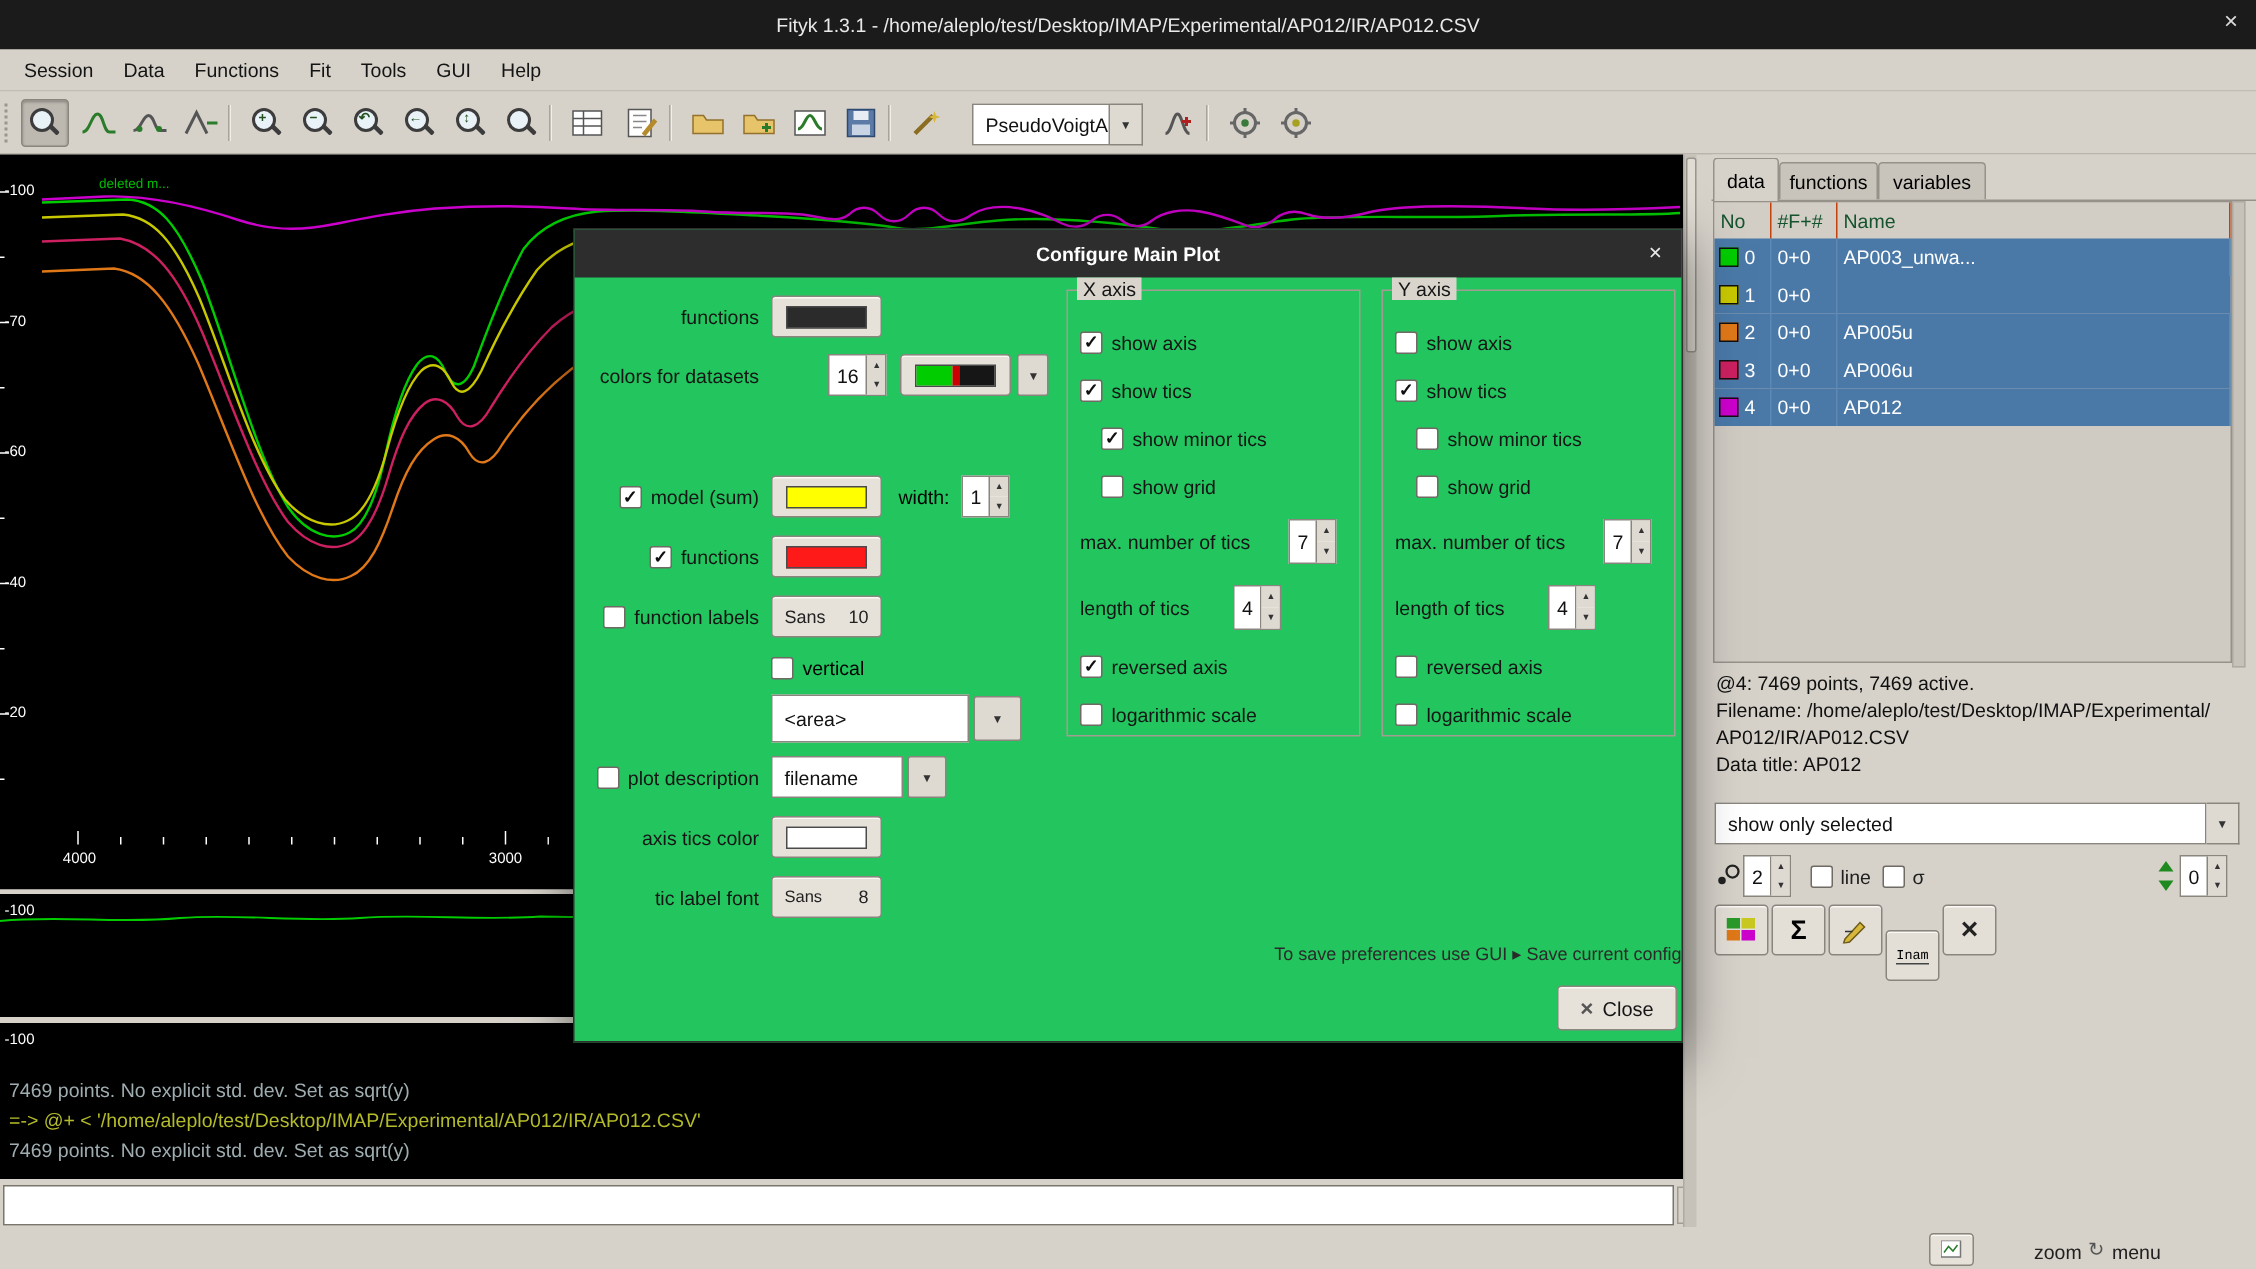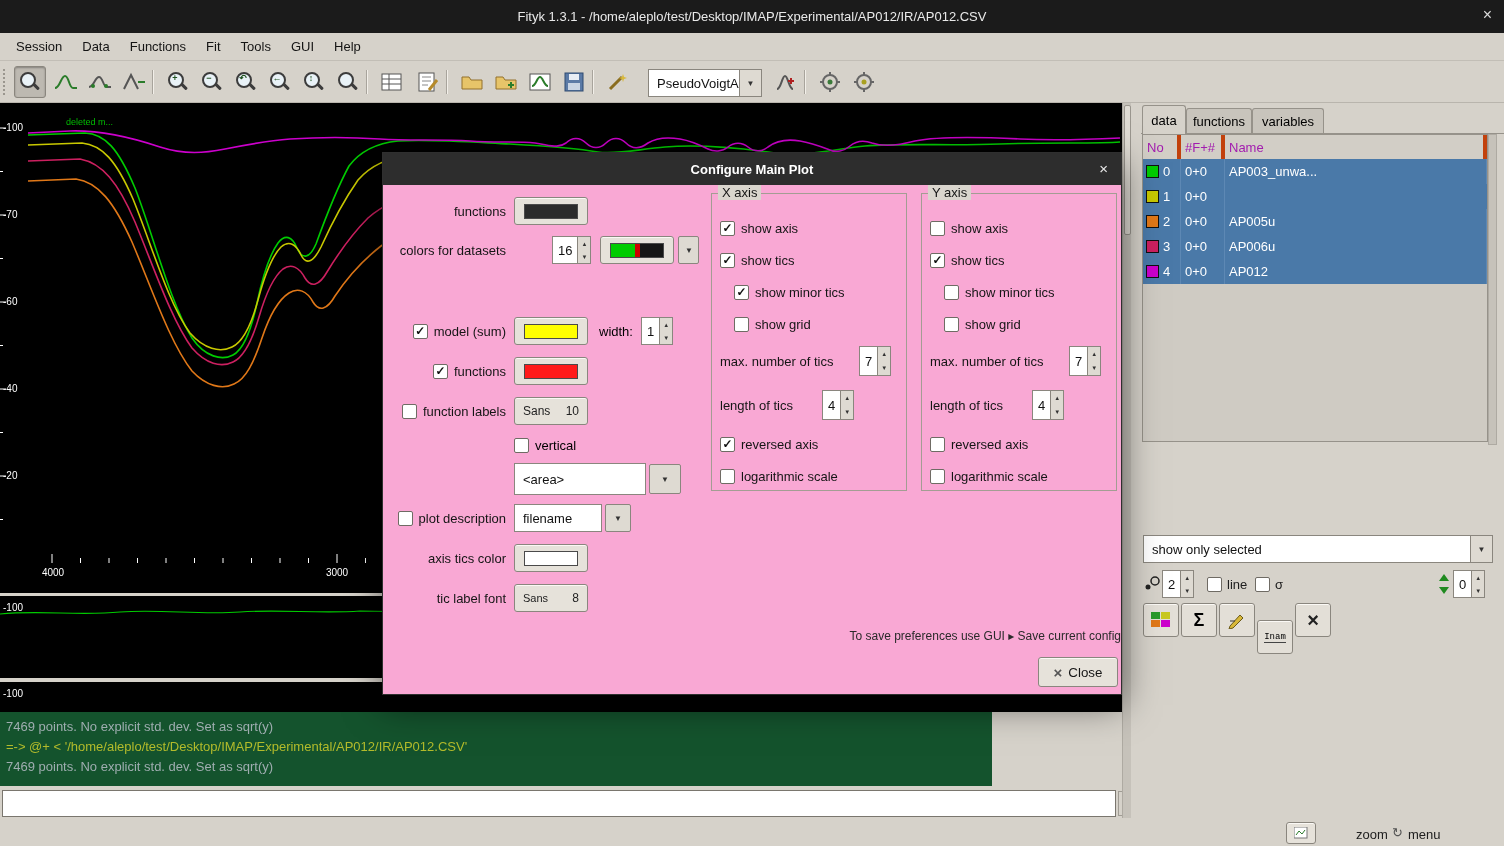--- a/index.html
+++ b/index.html
@@ -29,51 +29,51 @@
   .combo .cbtn{width:22px;background:#dedad2;border:1px solid #8a867e;border-left:none;display:flex;align-items:center;justify-content:center;font-size:8px;color:#333}
 
   
   .plot-main{position:absolute;left:0;top:103px;width:1122px;height:490px;background:#000}
   .plot-label{position:absolute;color:#fff;font-size:10px}
   .annot{position:absolute;color:#00bb00;font-size:9px}
   .split{position:absolute;left:0;width:1122px;background:#d6d2ca}
   .aux{position:absolute;left:0;width:1122px;background:#000}
 
   
-  .console{position:absolute;left:0;top:712px;width:992px;height:74px;background:#14532d;padding:5px 6px}
+  .console{position:absolute;left:0;top:712px;width:1122px;height:74px;background:#000000;padding:5px 6px}
   .console div{line-height:20px;white-space:nowrap;overflow:hidden}
   .cmd{position:absolute;left:2px;top:790px;width:1114px;height:27px;border:1px solid #7a766e;background:#fff;font-family:"Liberation Sans",sans-serif;font-size:13px;padding:0 4px}
   .cmd-side{position:absolute;left:1118px;top:791px;width:12px;height:25px;background:#d6d2ca;border:1px solid #a09c94}
 
   .vscroll{position:absolute;left:1122px;top:103px;width:9px;height:715px;background:#c6c2ba;border-left:1px solid #aeaaa2}
   .vthumb{position:absolute;left:1px;top:2px;width:7px;height:130px;background:#e0dcd4;border:1px solid #9a968e;border-radius:2px}
 
   
   .sidebar{position:absolute;left:1141px;top:103px;width:363px;height:743px;background:#d6d2ca}
   .tabline{position:absolute;left:0;top:30px;width:363px;height:1px;background:#96928a}
   .tab{position:absolute;border:1px solid #96928a;border-bottom:none;background:#c8c4bc;display:flex;align-items:center;justify-content:center;border-radius:3px 3px 0 0}
   .tab.active{background:#d6d2ca;z-index:2;height:29px;top:2px}
   .tbl{position:absolute;left:1px;top:31px;width:346px;border:1px solid #96928a;background:#cfcbc3}
   .tbl-head{display:flex;height:24px;background:#d2cec6}
-  .tbl-head span{display:flex;align-items:center;padding-left:4px;border-right:4px solid #c2410c;color:#a21caf}
+  .tbl-head span{display:flex;align-items:center;padding-left:4px;border-right:1px solid #c2410c;color:#14532d}
   .trow{display:flex;height:25px;background:#4a79a8;color:#fff;align-items:center}
   .trow .c{display:flex;align-items:center;height:100%;border-right:1px solid #5d88b4;overflow:hidden}
   .dswatch{width:13px;height:13px;border:1px solid #101010;margin:0 4px 0 3px;flex:none}
   .tbl-empty{height:126px}
   .sb-scroll{position:absolute;left:347px;top:31px;width:9px;height:311px;background:#c6c2ba;border:1px solid #aeaaa2}
   .info{position:absolute;left:3px;top:344px;width:356px;color:#101010;line-height:18px}
   .spin{display:inline-flex;border:1px solid #8a867e;background:#fff;height:28px;align-items:stretch}
   .spin .val{padding:0 5px;display:flex;align-items:center;min-width:16px;color:#111}
   .spin .arrows{width:13px;display:flex;flex-direction:column;border-left:1px solid #8a867e}
   .spin .arrows span{flex:1;display:flex;align-items:center;justify-content:center;font-size:6px;background:#dedad2;color:#333}
   .cb{width:15px;height:15px;background:#fff;border:1px solid #6f6b64;border-radius:2px;display:inline-flex;align-items:center;justify-content:center;font-size:12px;font-weight:bold;color:#101010;line-height:1;flex:none}
   .sq-btn{position:absolute;width:36px;height:34px;background:#e3dfd7;border:1px solid #8a867e;border-radius:3px;box-shadow:inset 0 1px 0 #fbf9f5;display:flex;align-items:center;justify-content:center}
 
   
-  .dialog{position:absolute;left:382px;top:152px;width:740px;height:543px;background:#f9a8d4;border:1px solid #2f2f2f;box-shadow:0 10px 34px rgba(0,0,0,.55);z-index:50}
+  .dialog{position:absolute;left:382px;top:152px;width:740px;height:543px;background:#22c55e;border:1px solid #2f2f2f;box-shadow:0 10px 34px rgba(0,0,0,.55);z-index:50}
   .dlg-title{height:32px;background:#2d2d2d;color:#fff;display:flex;align-items:center;justify-content:center;font-weight:bold;position:relative}
   .dlg-x{position:absolute;right:13px;top:7px;font-size:15px;font-weight:normal;color:#e8e8e8}
   .row{position:absolute;left:10px;right:10px;height:28px;display:flex;align-items:center}
   .lblz{width:113px;display:flex;justify-content:flex-end;align-items:center;gap:6px;flex:none;color:#151515;text-align:right}
   .swbtn{width:74px;height:28px;background:#e6e2da;border:1px solid #8a867e;border-radius:3px;display:flex;align-items:center;justify-content:center;box-shadow:inset 0 1px 0 #fbf9f5;margin-left:8px}
   .sw{width:54px;height:15px;border:1px solid #4a4a4a}
   .sw.multi{display:flex;padding:0}
   .sw.multi i{height:100%;display:block}
   .fontbtn{width:74px;height:28px;background:#e6e2da;border:1px solid #8a867e;border-radius:3px;display:flex;align-items:center;justify-content:space-between;padding:0 8px;box-shadow:inset 0 1px 0 #fbf9f5;margin-left:8px;color:#222;font-size:12px}
   .dropbtn{width:21px;height:28px;background:#dedad2;border:1px solid #8a867e;border-radius:2px;display:flex;align-items:center;justify-content:center;font-size:8px;color:#333}
@@ -325,20 +325,26 @@
             <i class="dswatch" style="background-color: rgb(204, 0, 204);"></i>
             <span>4</span>
           </span>
         <span class="c" style="width:44px;padding-left:4px">0+0</span>
         <span class="c" style="flex:1;padding-left:4px">AP012</span>
       </div>
       <div class="tbl-empty" style="height:157px"></div>
     </div>
     <span class="sb-scroll"></span>
 
+    <div class="info">
+      <div>@4: 7469 points, 7469 active.</div>
+      <div>Filename: /home/aleplo/test/Desktop/IMAP/Experimental/</div>
+      <div>AP012/IR/AP012.CSV</div>
+      <div>Data title: AP012</div>
+    </div>
 
     <span class="combo" style="position:absolute;left:2px;top:432px">
       <span class="field" style="width:328px">show only selected</span>
       <span class="cbtn">▼</span>
     </span>
 
     <svg style="position:absolute;left:3px;top:473px" width="16" height="16">
         <circle cx="4" cy="11" r="2.5" fill="#222"></circle>
         <circle cx="11" cy="5" r="4" fill="none" stroke="#222" stroke-width="1.5"></circle>
       </svg>

